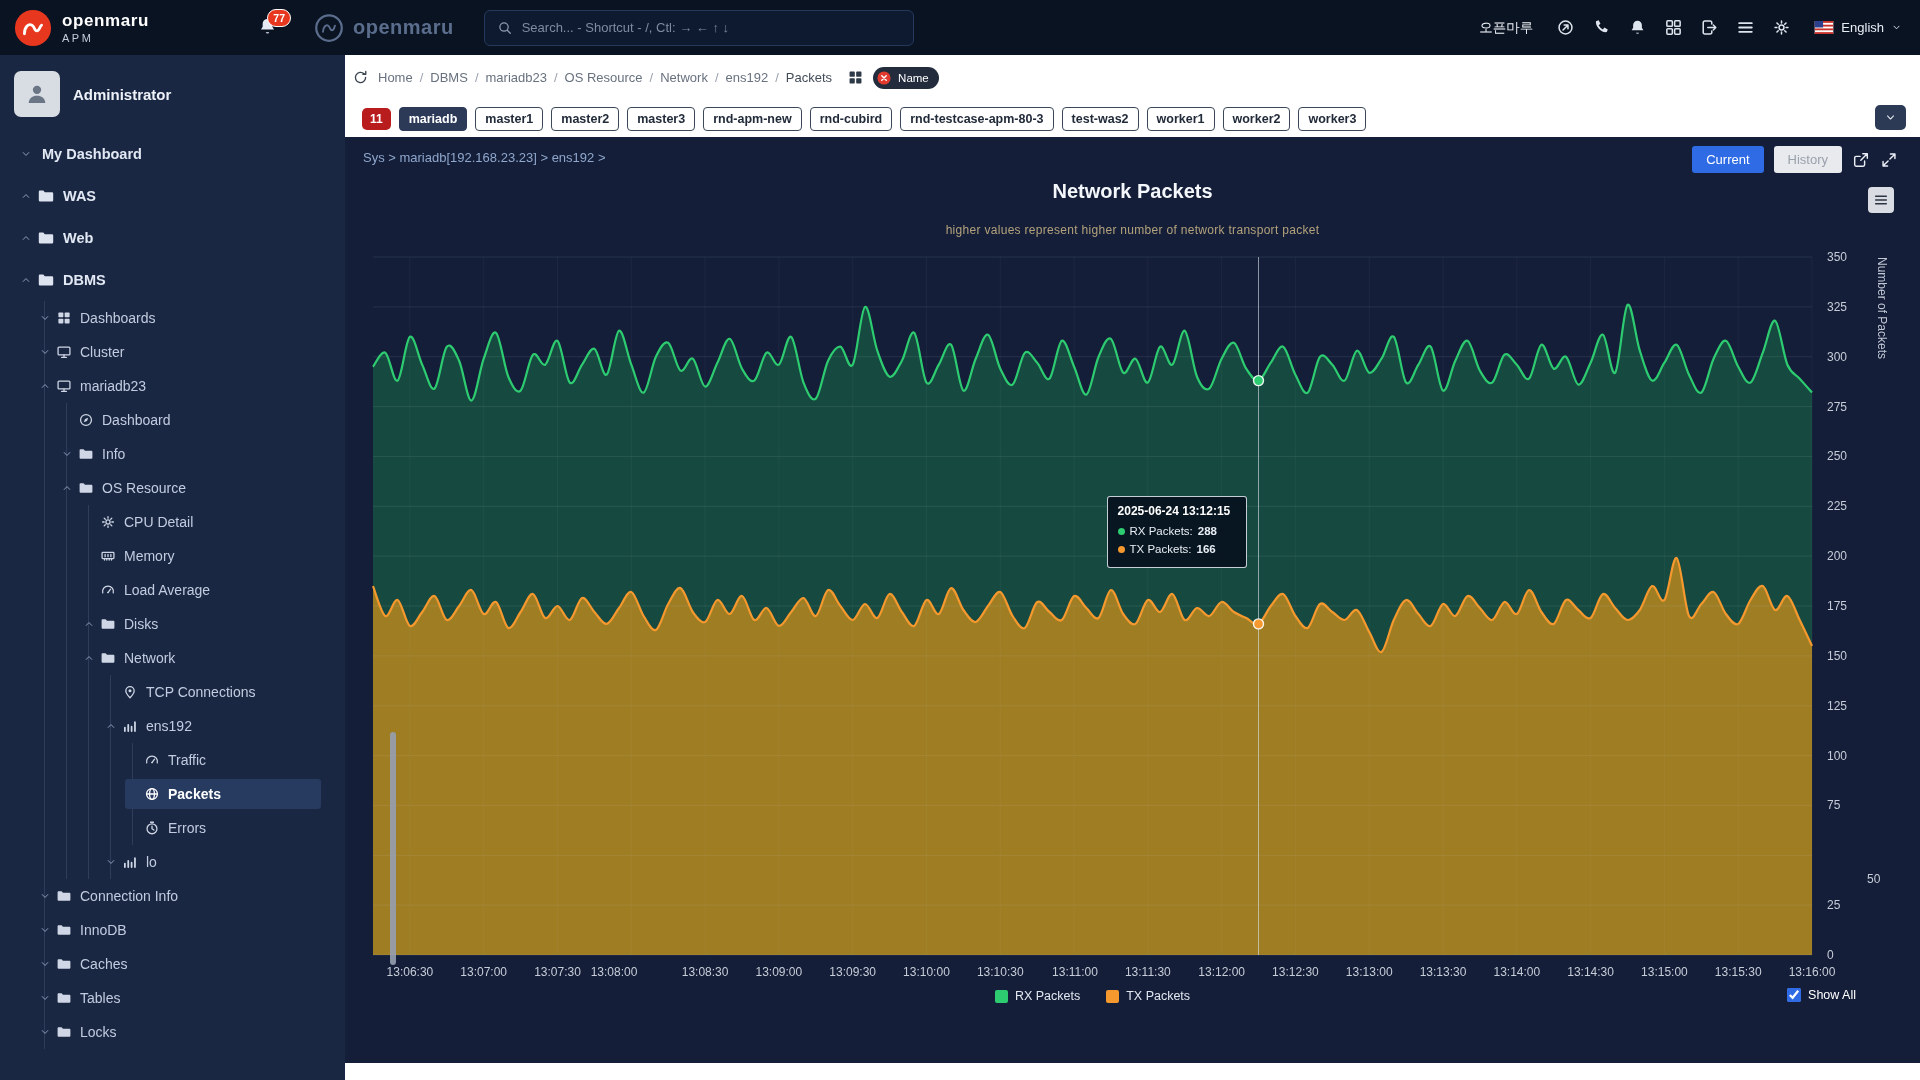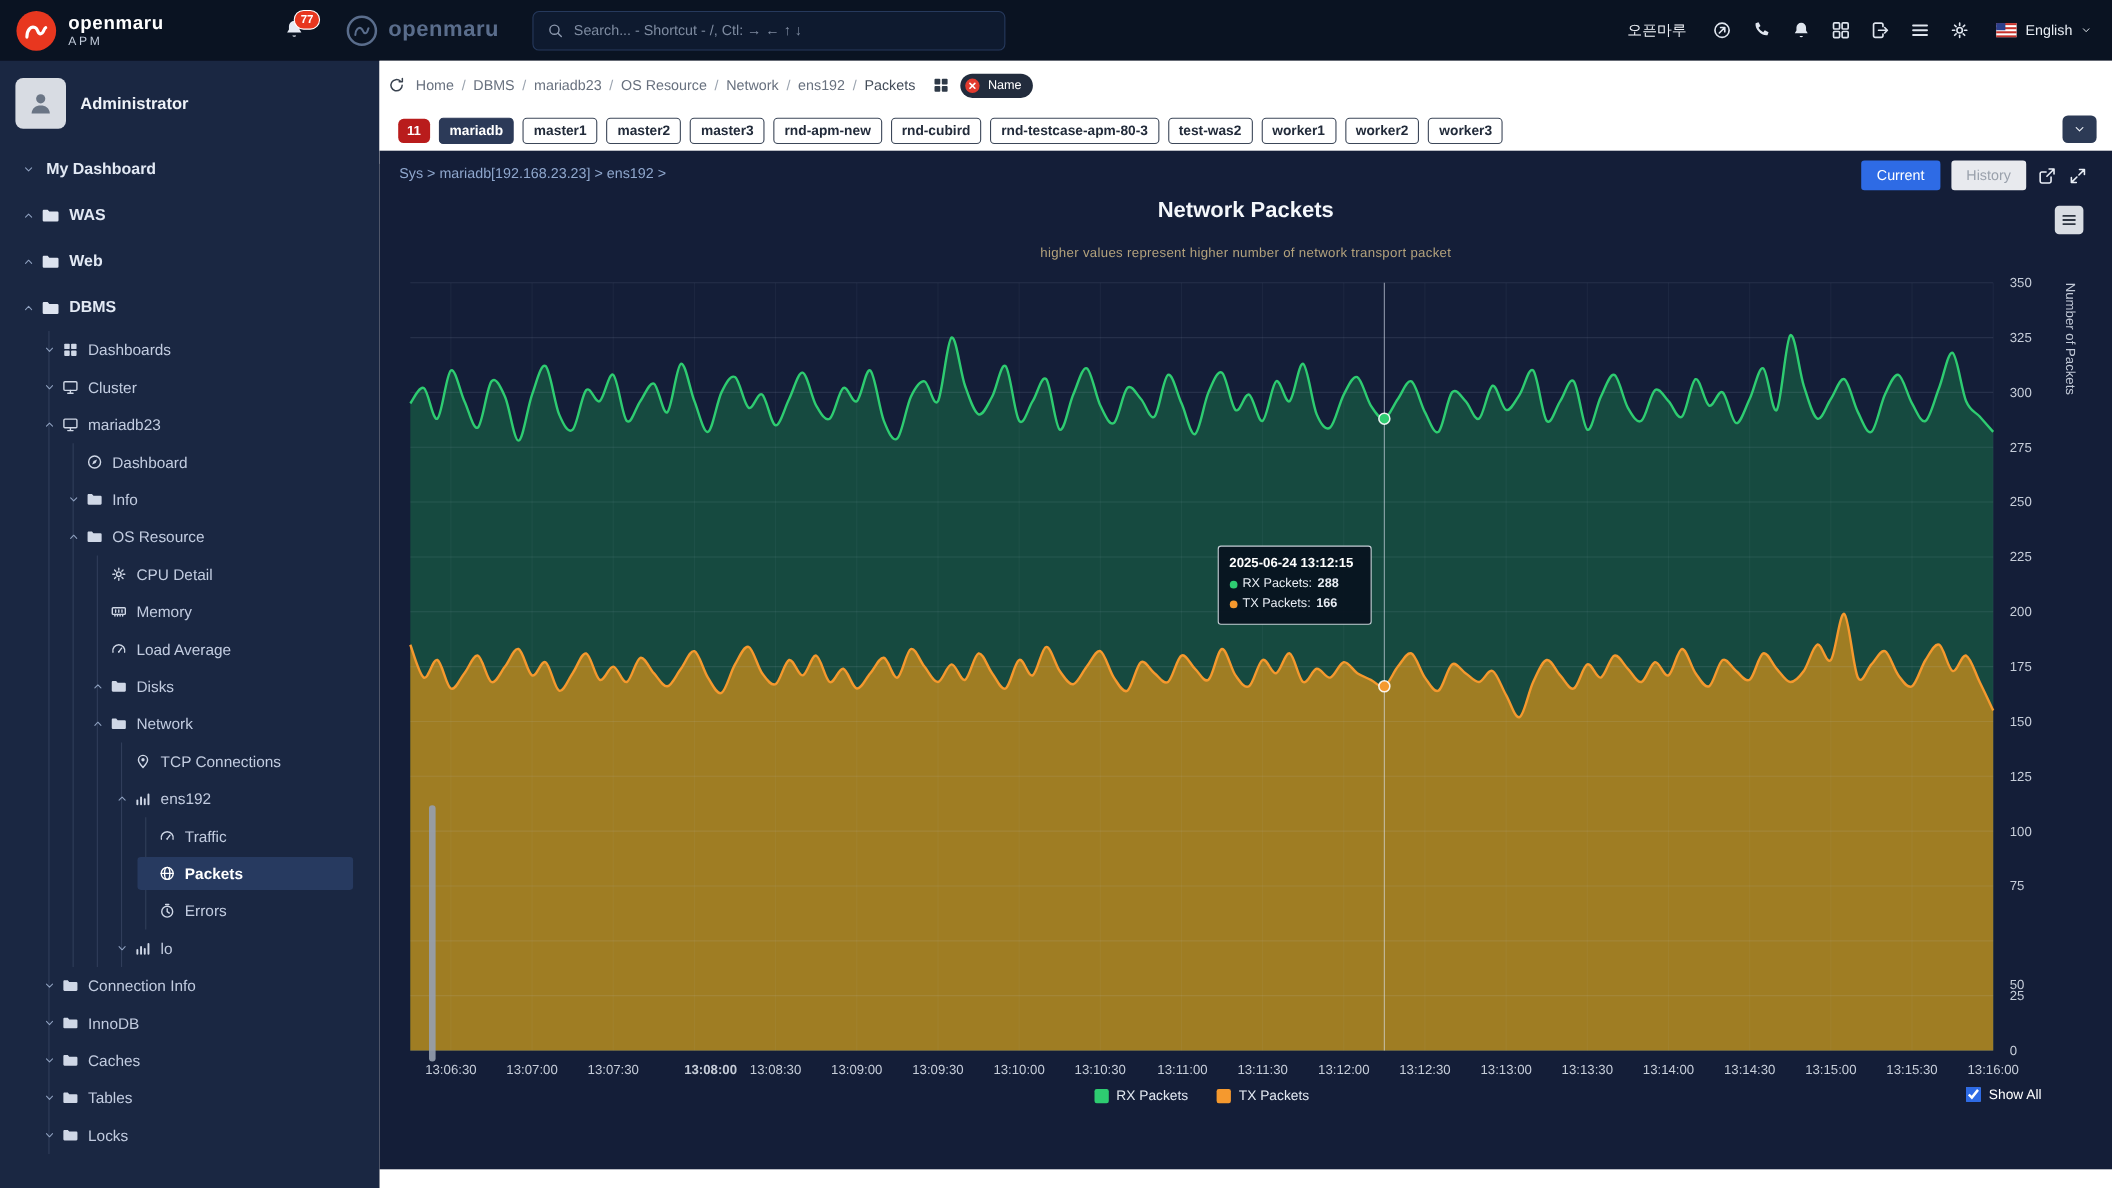--- a/index.html
+++ b/index.html
@@ -738,40 +738,40 @@
         <div class="tt-row">
           <span class="tt-dot" style="background: rgb(245, 153, 46);"></span>
           <span>TX Packets: </span>
           <b>166</b>
         </div>
       </div>
     <div class="scroll-thumb"></div>
   <span class="x-tick" style="left: 64.8974px;">13:06:30</span>
       <span class="x-tick" style="left: 138.692px;">13:07:00</span>
       <span class="x-tick" style="left: 212.487px;">13:07:30</span>
-      <span class="x-tick" style="left: 301px; font-weight: bold;">13:08:00</span>
+      <span class="x-tick" style="left: 269px;">13:08:00</span>
       <span class="x-tick" style="left: 360.077px;">13:08:30</span>
       <span class="x-tick" style="left: 433.872px;">13:09:00</span>
       <span class="x-tick" style="left: 507.667px;">13:09:30</span>
       <span class="x-tick" style="left: 581.462px;">13:10:00</span>
       <span class="x-tick" style="left: 655.256px;">13:10:30</span>
       <span class="x-tick" style="left: 730px; text-align: center;">13:11:00</span>
       <span class="x-tick" style="left: 802.846px;">13:11:30</span>
       <span class="x-tick" style="left: 876.641px;">13:12:00</span>
       <span class="x-tick" style="left: 950.436px;">13:12:30</span>
       <span class="x-tick" style="left: 1024.23px;">13:13:00</span>
       <span class="x-tick" style="left: 1098.03px;">13:13:30</span>
       <span class="x-tick" style="left: 1171.82px;">13:14:00</span>
       <span class="x-tick" style="left: 1245.62px;">13:14:30</span>
       <span class="x-tick" style="left: 1319.41px;">13:15:00</span>
       <span class="x-tick" style="left: 1393.21px;">13:15:30</span>
       <span class="x-tick" style="left: 1467px;">13:16:00</span>
       <span class="y-tick" style="top: 818px;">0</span>
       <span class="y-tick" style="top: 768.143px;">25</span>
-      <span class="y-tick" style="top: 758px;">50</span>
+      <span class="y-tick" style="top: 742px; margin-left: 40px;">50</span>
       <span class="y-tick" style="top: 668.429px;">75</span>
       <span class="y-tick" style="top: 618.571px;">100</span>
       <span class="y-tick" style="top: 568.714px;">125</span>
       <span class="y-tick" style="top: 518.857px;">150</span>
       <span class="y-tick" style="top: 469px;">175</span>
       <span class="y-tick" style="top: 419.143px;">200</span>
       <span class="y-tick" style="top: 369.286px;">225</span>
       <span class="y-tick" style="top: 319.429px;">250</span>
       <span class="y-tick" style="top: 269.571px;">275</span>
       <span class="y-tick" style="top: 219.714px;">300</span>

